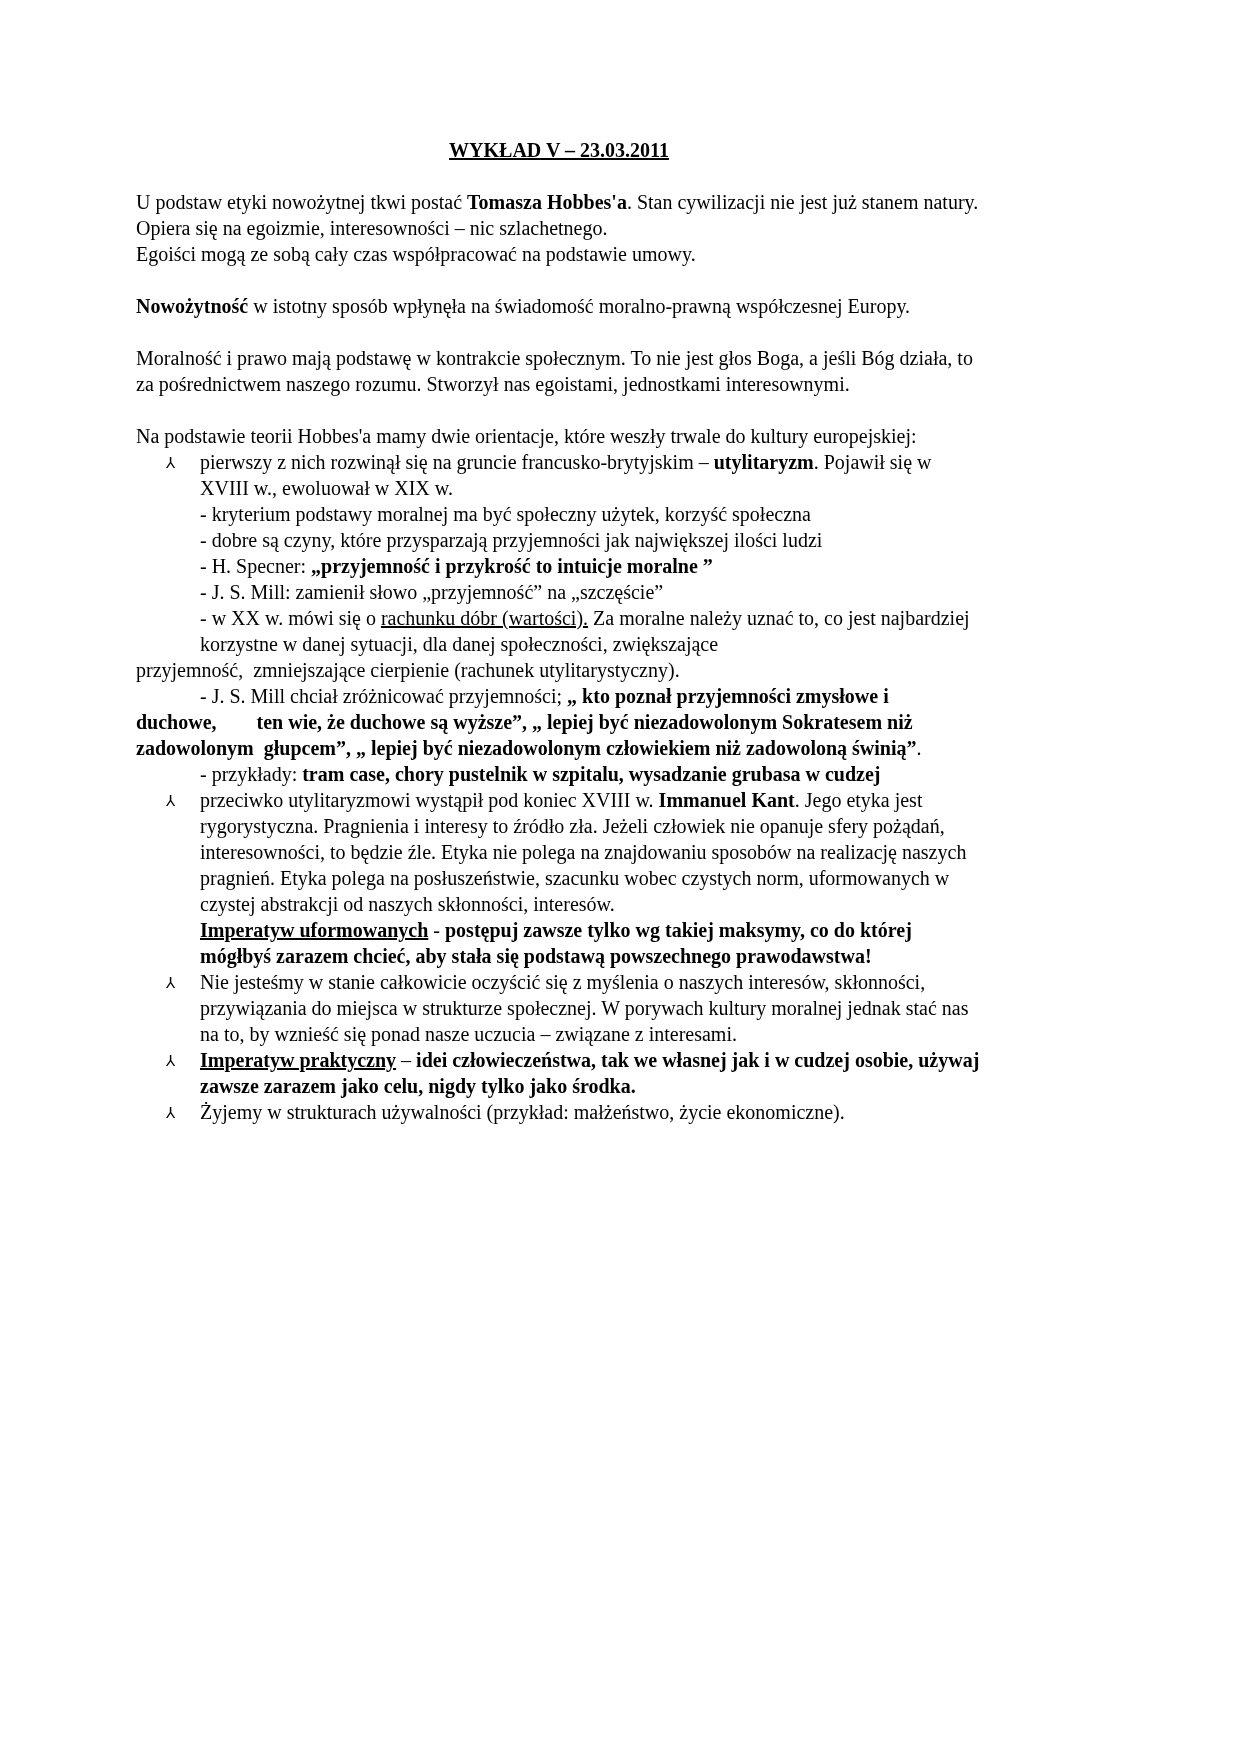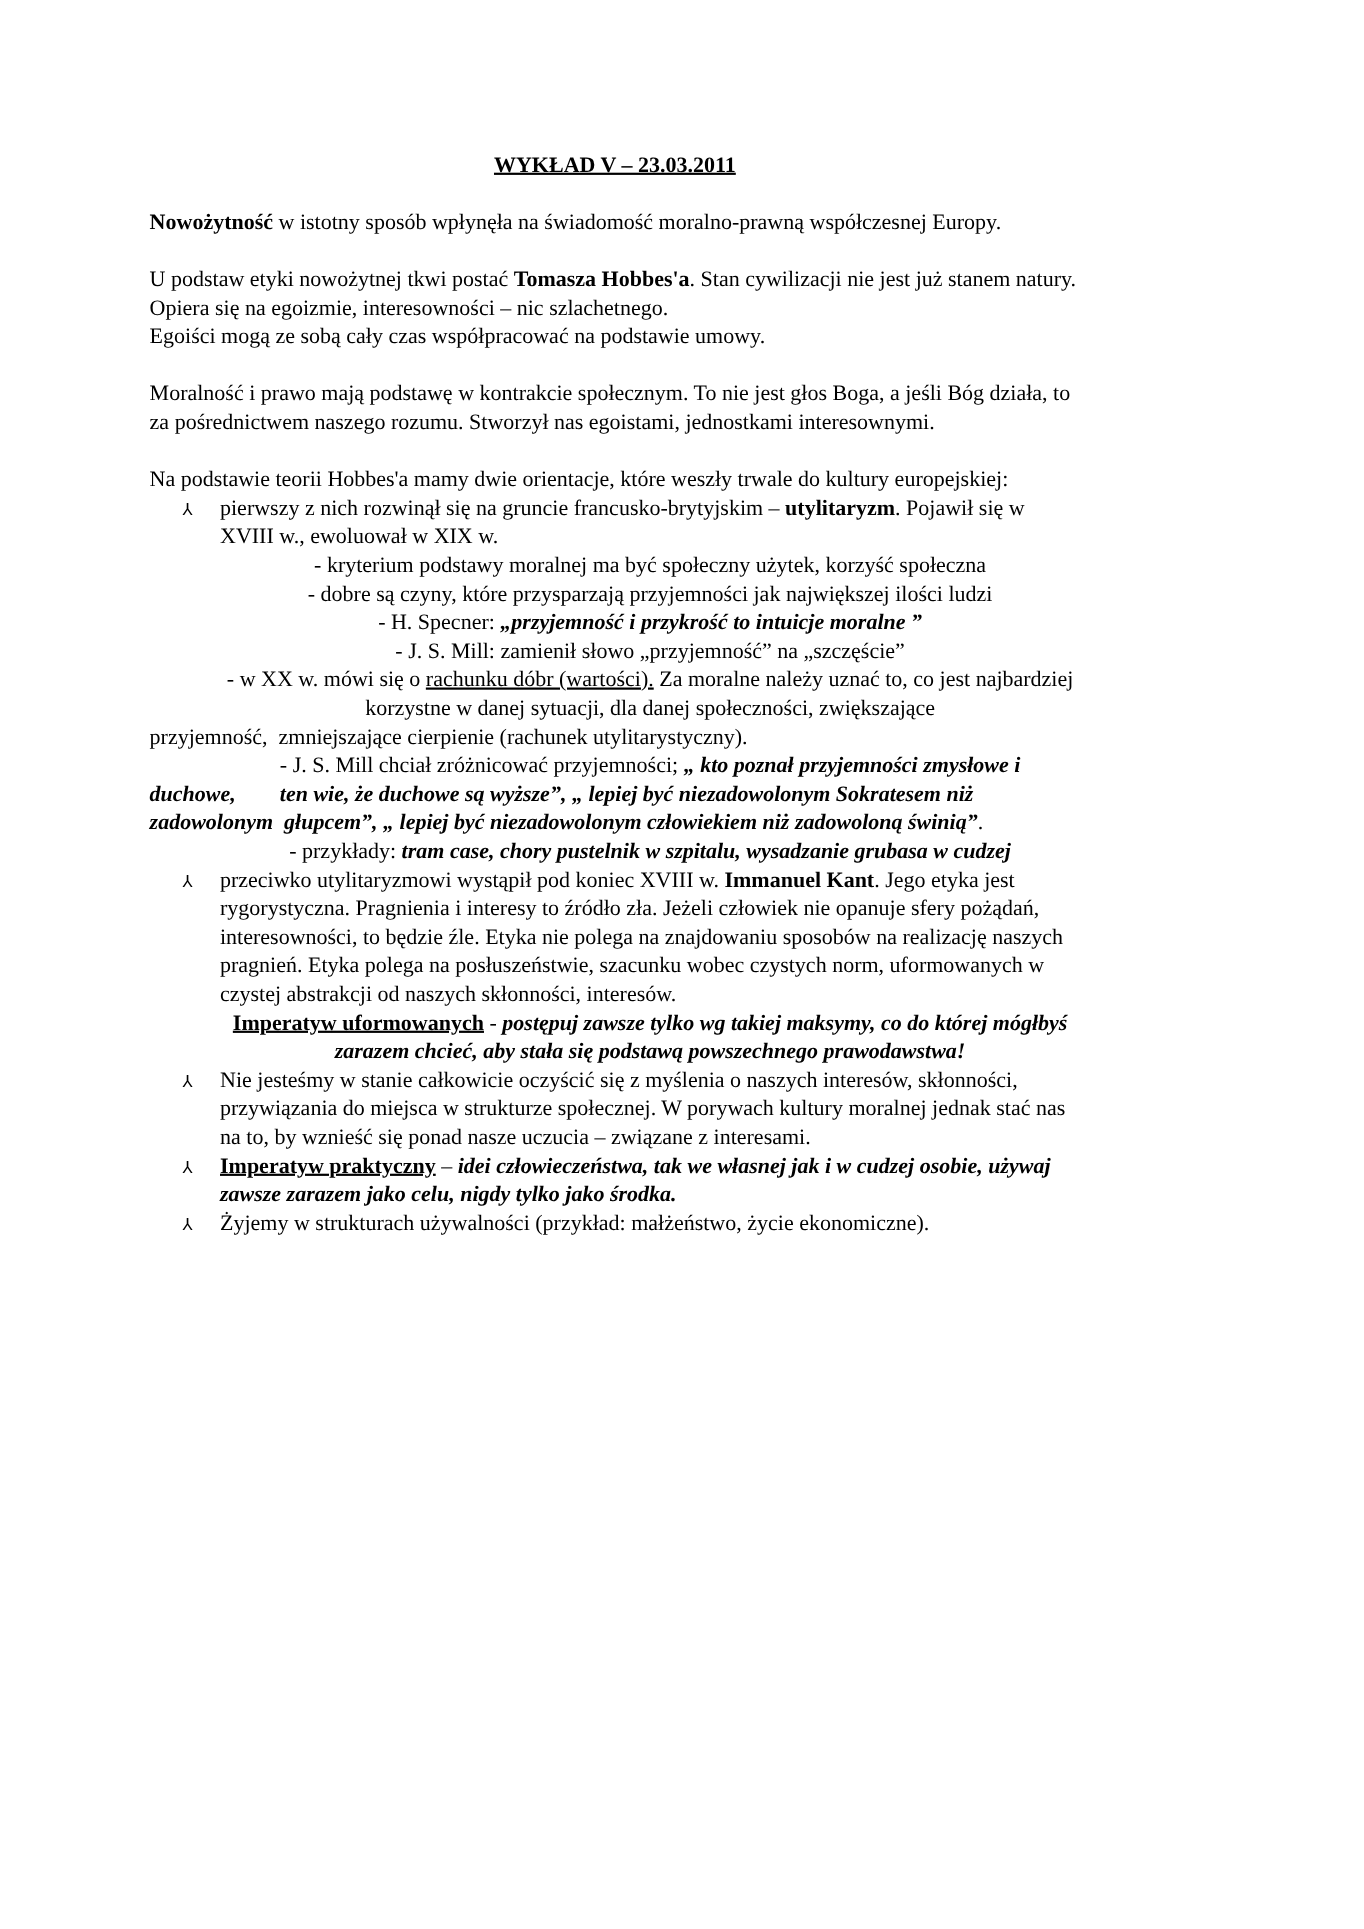--- a/index.html
+++ b/index.html
@@ -22,41 +22,41 @@
     font-size: 20px;
     font-weight: bold;
     text-decoration: underline;
     text-align: center;
     margin: 0;
   }
   .block { margin: 0; }
   .block-p { margin-top: 26px; }
   .block-line { margin: 0; }
   .block-bullet { position: relative; padding-left: 64px; }
-  .block-sub { padding-left: 64px; text-align: center; }
+  .block-sub { padding-left: 64px; }
   .bullet-glyph {
     position: absolute;
     left: 30px;
     top: 1px;
     font-size: 15px;
     line-height: 26px;
     font-family: "DejaVu Sans", sans-serif;
   }
   .r-b { font-weight: bold; }
-  .r-i { font-style: italic; }
+  .r-i { }
   .r-u { text-decoration: underline; }
 </style>
 </head>
 <body>
 
 <div class="page">
   <h1 class="doc-title">WYKŁAD V – 23.03.2011</h1>
   <div class="doc-body">
+      <div class="block block-p"><span class="run">U podstaw etyki nowożytnej tkwi postać </span><span class="run r-b">Tomasza Hobbes'a</span><span class="run">. Stan cywilizacji nie jest już stanem natury. Opiera się na egoizmie, interesowności – nic szlachetnego.<br>Egoiści mogą ze sobą cały czas współpracować na podstawie umowy.</span></div>
       <div class="block block-p"><span class="run r-b">Nowożytność</span><span class="run"> w istotny sposób wpłynęła na świadomość moralno-prawną współczesnej Europy.</span></div>
-      <div class="block block-p"><span class="run">U podstaw etyki nowożytnej tkwi postać </span><span class="run r-b">Tomasza Hobbes'a</span><span class="run">. Stan cywilizacji nie jest już stanem natury. Opiera się na egoizmie, interesowności – nic szlachetnego.<br>Egoiści mogą ze sobą cały czas współpracować na podstawie umowy.</span></div>
       <div class="block block-p"><span class="run">Moralność i prawo mają podstawę w kontrakcie społecznym. To nie jest głos Boga, a jeśli Bóg działa, to za pośrednictwem naszego rozumu. Stworzył nas egoistami, jednostkami interesownymi.</span></div>
       <div class="block block-p"><span class="run">Na podstawie teorii Hobbes'a mamy dwie orientacje, które weszły trwale do kultury europejskiej:</span></div>
       <div class="block block-bullet"><span class="bullet-glyph">⅄</span><span class="run">pierwszy z nich rozwinął się na gruncie francusko-brytyjskim – </span><span class="run r-b">utylitaryzm</span><span class="run">. Pojawił się w XVIII w., ewoluował w XIX w.</span></div>
       <div class="block block-sub"><span class="run">- kryterium podstawy moralnej ma być społeczny użytek, korzyść społeczna</span></div>
       <div class="block block-sub"><span class="run">- dobre są czyny, które przysparzają przyjemności jak największej ilości ludzi</span></div>
       <div class="block block-sub"><span class="run">- H. Specner: </span><span class="run r-b r-i">„przyjemność i przykrość to intuicje moralne ”</span></div>
       <div class="block block-sub"><span class="run">- J. S. Mill: zamienił słowo „przyjemność” na „szczęście”</span></div>
       <div class="block block-sub"><span class="run">- w XX w. mówi się o </span><span class="run r-u">rachunku dóbr (wartości).</span><span class="run"> Za moralne należy uznać to, co jest najbardziej korzystne w danej sytuacji, dla danej społeczności, zwiększające</span></div>
       <div class="block block-line"><span class="run">przyjemność,&nbsp; zmniejszające cierpienie (rachunek utylitarystyczny).</span></div>
       <div class="block block-sub"><span class="run">- J. S. Mill chciał zróżnicować przyjemności; </span><span class="run r-b r-i">„ kto poznał przyjemności zmysłowe i</span></div>

